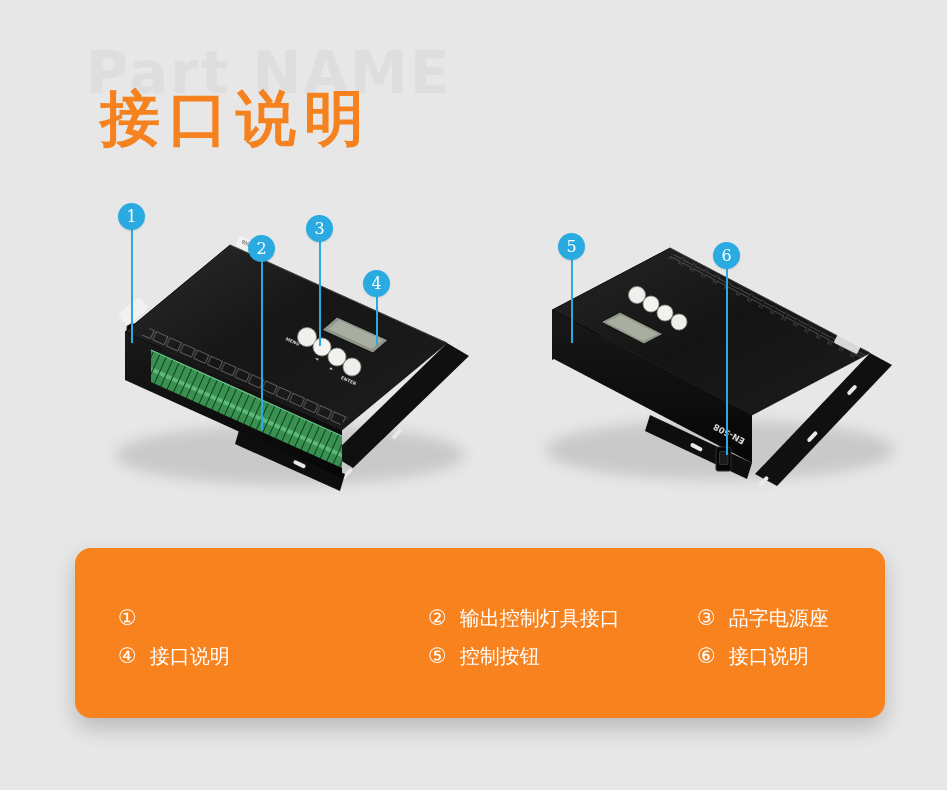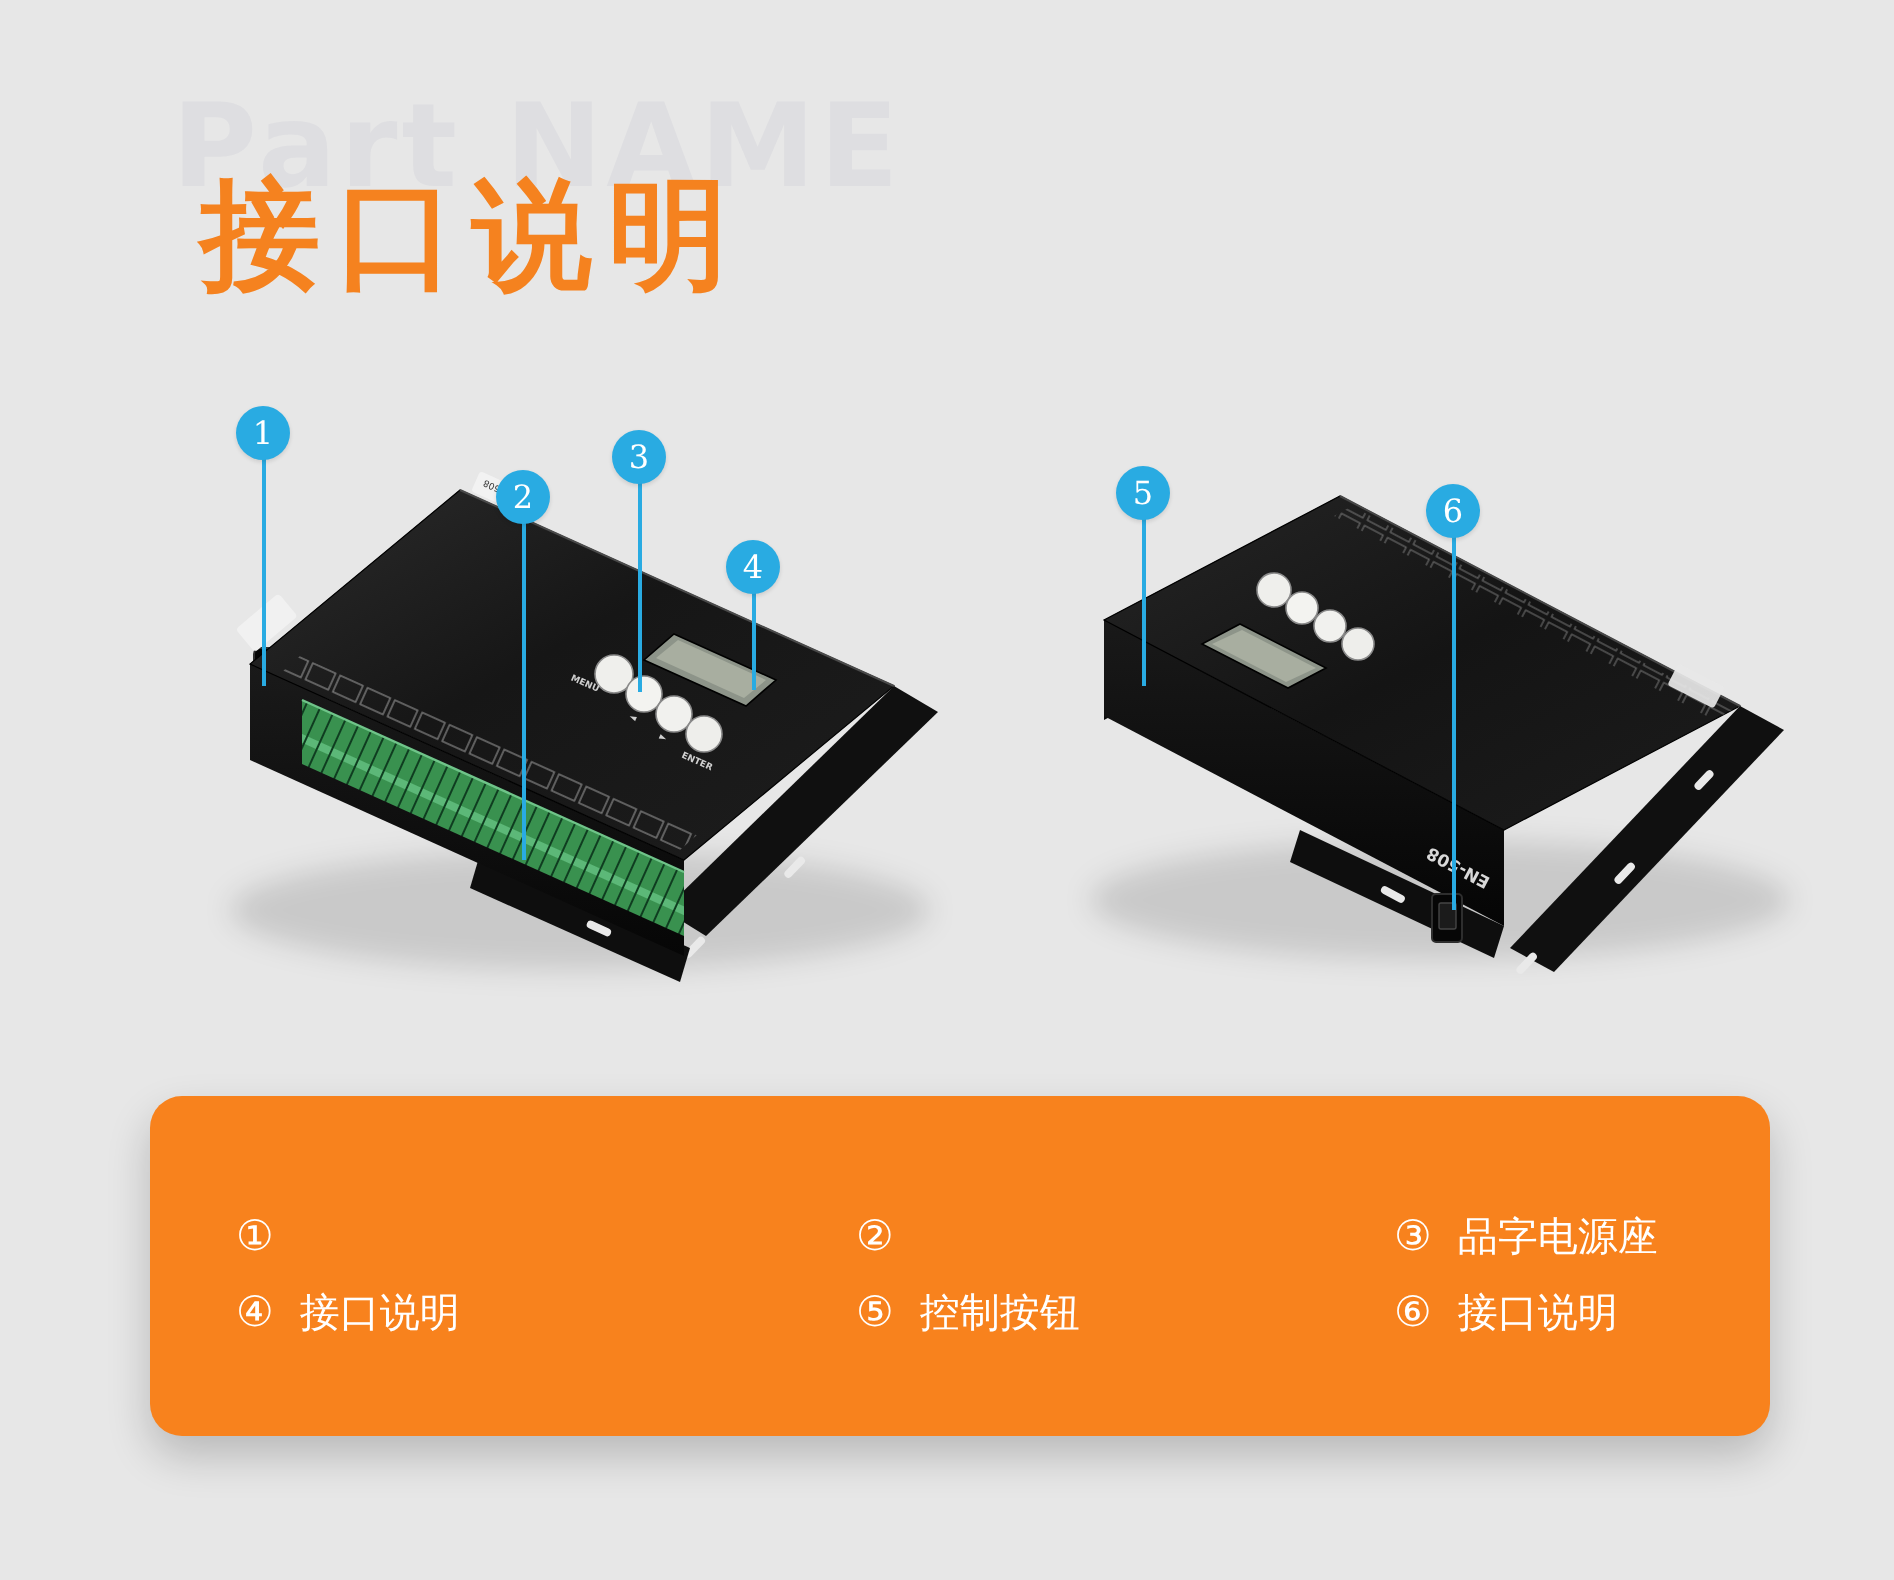--- a/index.html
+++ b/index.html
@@ -222,20 +222,21 @@
   <div class="callout-circle" style="left:713px;top:242px;">
       <span>6</span>
     </div>
 
   <div class="legend">
     <div class="legend-item li-1">
       <span class="legend-num">①</span>
     </div>
     <div class="legend-item li-2">
       <span class="legend-num">②</span>
+      <span>输出控制灯具接口</span>
     </div>
     <div class="legend-item li-3">
       <span class="legend-num">③</span>
       <span>品字电源座</span>
     </div>
     <div class="legend-item li-4">
       <span class="legend-num">④</span>
       <span>接口说明</span>
     </div>
     <div class="legend-item li-5">

